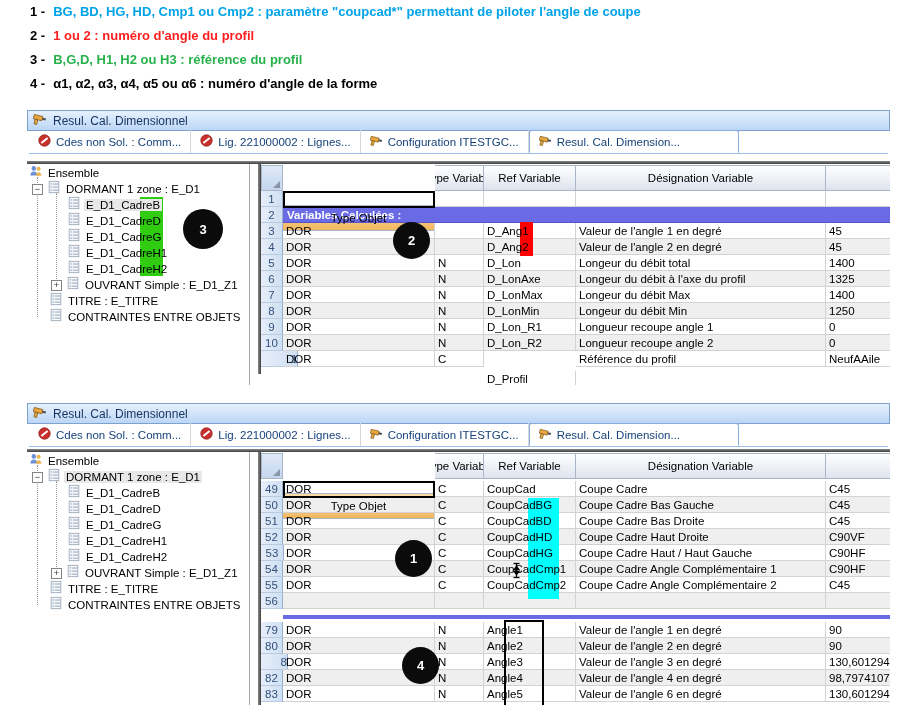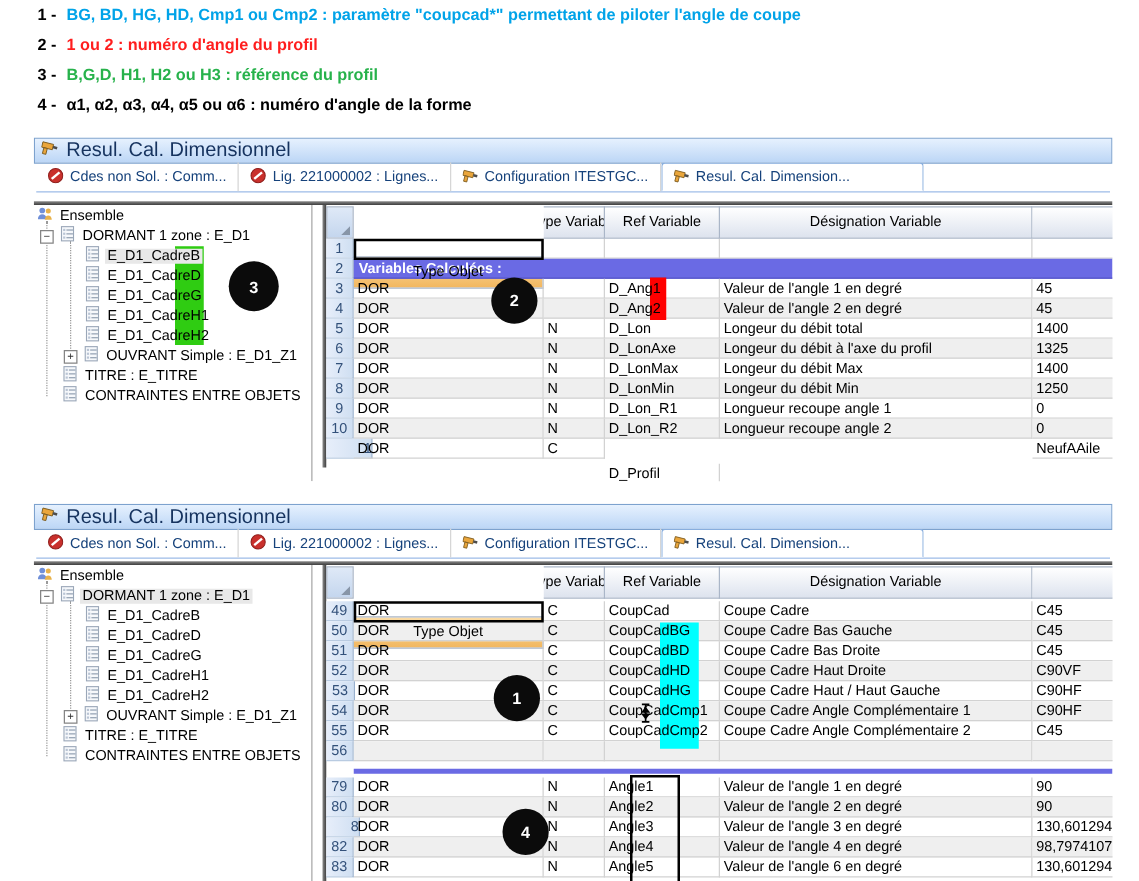--- a/index.html
+++ b/index.html
@@ -6,21 +6,21 @@
   .stage{position:relative;width:911px;height:705px;background:#fff;overflow:hidden;
          font-family:"Liberation Sans",sans-serif;}
   
   .ann-line{position:absolute;left:30px;white-space:nowrap;font-size:13px;font-weight:600;}
   .ann-num{color:#000;margin-right:8px;}
   
   .win{position:absolute;left:27px;width:863px;background:#fff;overflow:hidden;}
   .titlebar{position:absolute;left:0;top:0;width:861px;height:19px;
             background:linear-gradient(#e6f1fe,#bcd6f6);border:1px solid #7da2ce;
             display:flex;align-items:center;}
-  .titlebar .txt{color:#16335f;font-size:16px;margin-left:6px;}
+  .titlebar .txt{color:#16335f;font-size:12px;margin-left:6px;}
   .tabstrip{position:absolute;left:2px;top:20px;height:23px;display:flex;align-items:stretch;
             border-bottom:1px solid #9dbce8;width:859px;}
   .tab{display:flex;align-items:center;gap:5px;padding:0 9px;font-size:11.5px;color:#16427b;
        border-right:1px solid #d6d6d6;white-space:nowrap;overflow:hidden;}
   .tab.active{border:1px solid #88aede;border-bottom:1px solid #fff;background:#fff;
               border-radius:3px 3px 0 0;}
   .darkline{position:absolute;left:0;width:863px;height:3px;
             background:linear-gradient(#8a8a8a,#3e3e3e);}
   .vdark{position:absolute;width:3px;background:linear-gradient(to right,#8a8a8a,#3e3e3e);}
   
@@ -414,20 +414,23 @@
       </div>
       <div class="cell" style="left: 256px; top: 241px; width: 152px;">
         <span class="t">DOR</span>
       </div>
       <div class="cell" style="left: 408px; top: 241px; width: 49px;">
         <span class="t">C</span>
       </div>
       <div class="cell" style="left: 457px; top: 241px; width: 92px; margin-top: 20px;">
         <span class="t">D_Profil</span>
       </div>
+      <div class="cell" style="left: 549px; top: 241px; width: 250px;">
+        <span class="t">Référence du profil</span>
+      </div>
       <div class="cell" style="left: 799px; top: 241px; width: 110px;">
         <span class="t">NeufAAile</span>
       </div>
       <div class="ov" style="left: 113px; top: 87px; width: 23px; height: 79px; background: rgb(47, 204, 18);"></div>
       <div class="ov" style="left: 493px; top: 112px; width: 13px; height: 34px; background: rgb(255, 0, 0);"></div>
       <div class="callout" style="left: 366px; top: 112px; width: 37px; height: 37px;">
         <span>2</span>
       </div>
       <div class="callout" style="left: 156px; top: 99px; width: 40px; height: 40px;">
         <span>3</span>

